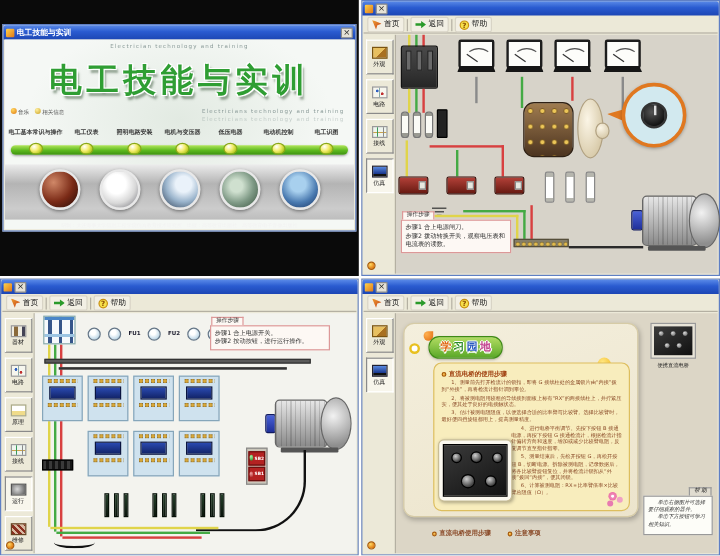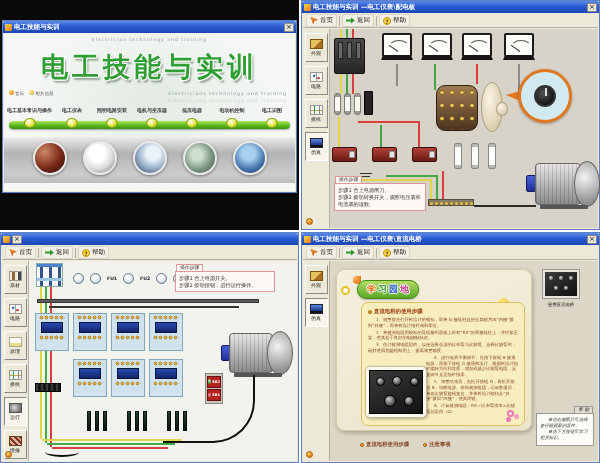--- a/index.html
+++ b/index.html
@@ -189,21 +189,20 @@
         </div>
         <div class="credits">研制：大连海事大学信息工程学院仿真教育技术研究所　出版：高等教育出版社　高等教育电子音像出版社</div>
       </div>
     </div>
   </div>
 
   <div class="quad">
     <div class="win" style="inset:0">
       <div class="titlebar">
         <span class="tbar-icon"></span>
-        <span class="title-text">电工技能与实训 —电工仪表\配电板</span>
         <span class="close-btn">×</span>
       </div>
       <div class="toolbar">
         <span class="tb-btn">
             <span class="ic-home"></span>
             <span>首页</span>
           </span>
         <span class="tb-sep"></span>
         <span class="tb-btn">
             <span class="ic-back"></span>
@@ -480,21 +479,20 @@
           <div>步骤2 按动按钮，进行运行操作。</div>
         </div>
       </div>
     </div>
   </div>
 
   <div class="quad">
     <div class="win" style="inset:0">
       <div class="titlebar">
         <span class="tbar-icon"></span>
-        <span class="title-text">电工技能与实训 —电工仪表\直流电桥</span>
         <span class="close-btn">×</span>
       </div>
       <div class="toolbar">
         <span class="tb-btn">
             <span class="ic-home"></span>
             <span>首页</span>
           </span>
         <span class="tb-sep"></span>
         <span class="tb-btn">
             <span class="ic-back"></span>

